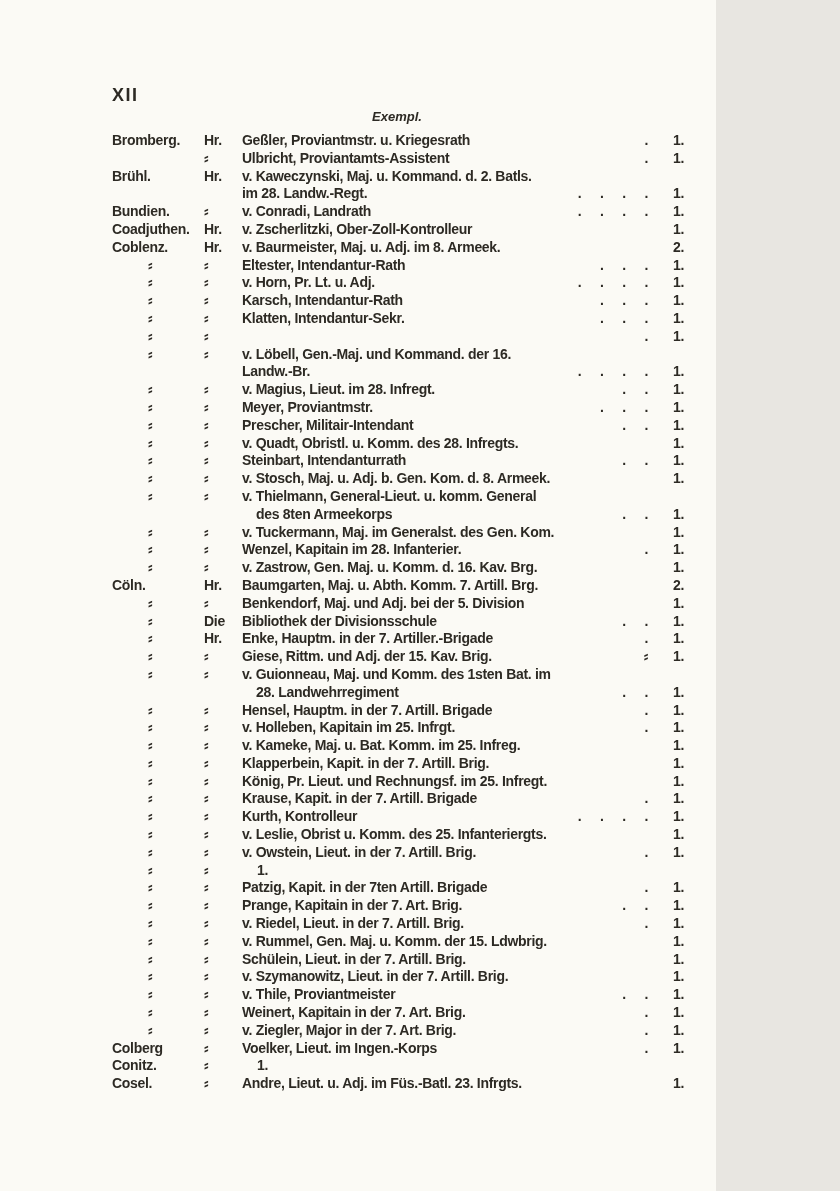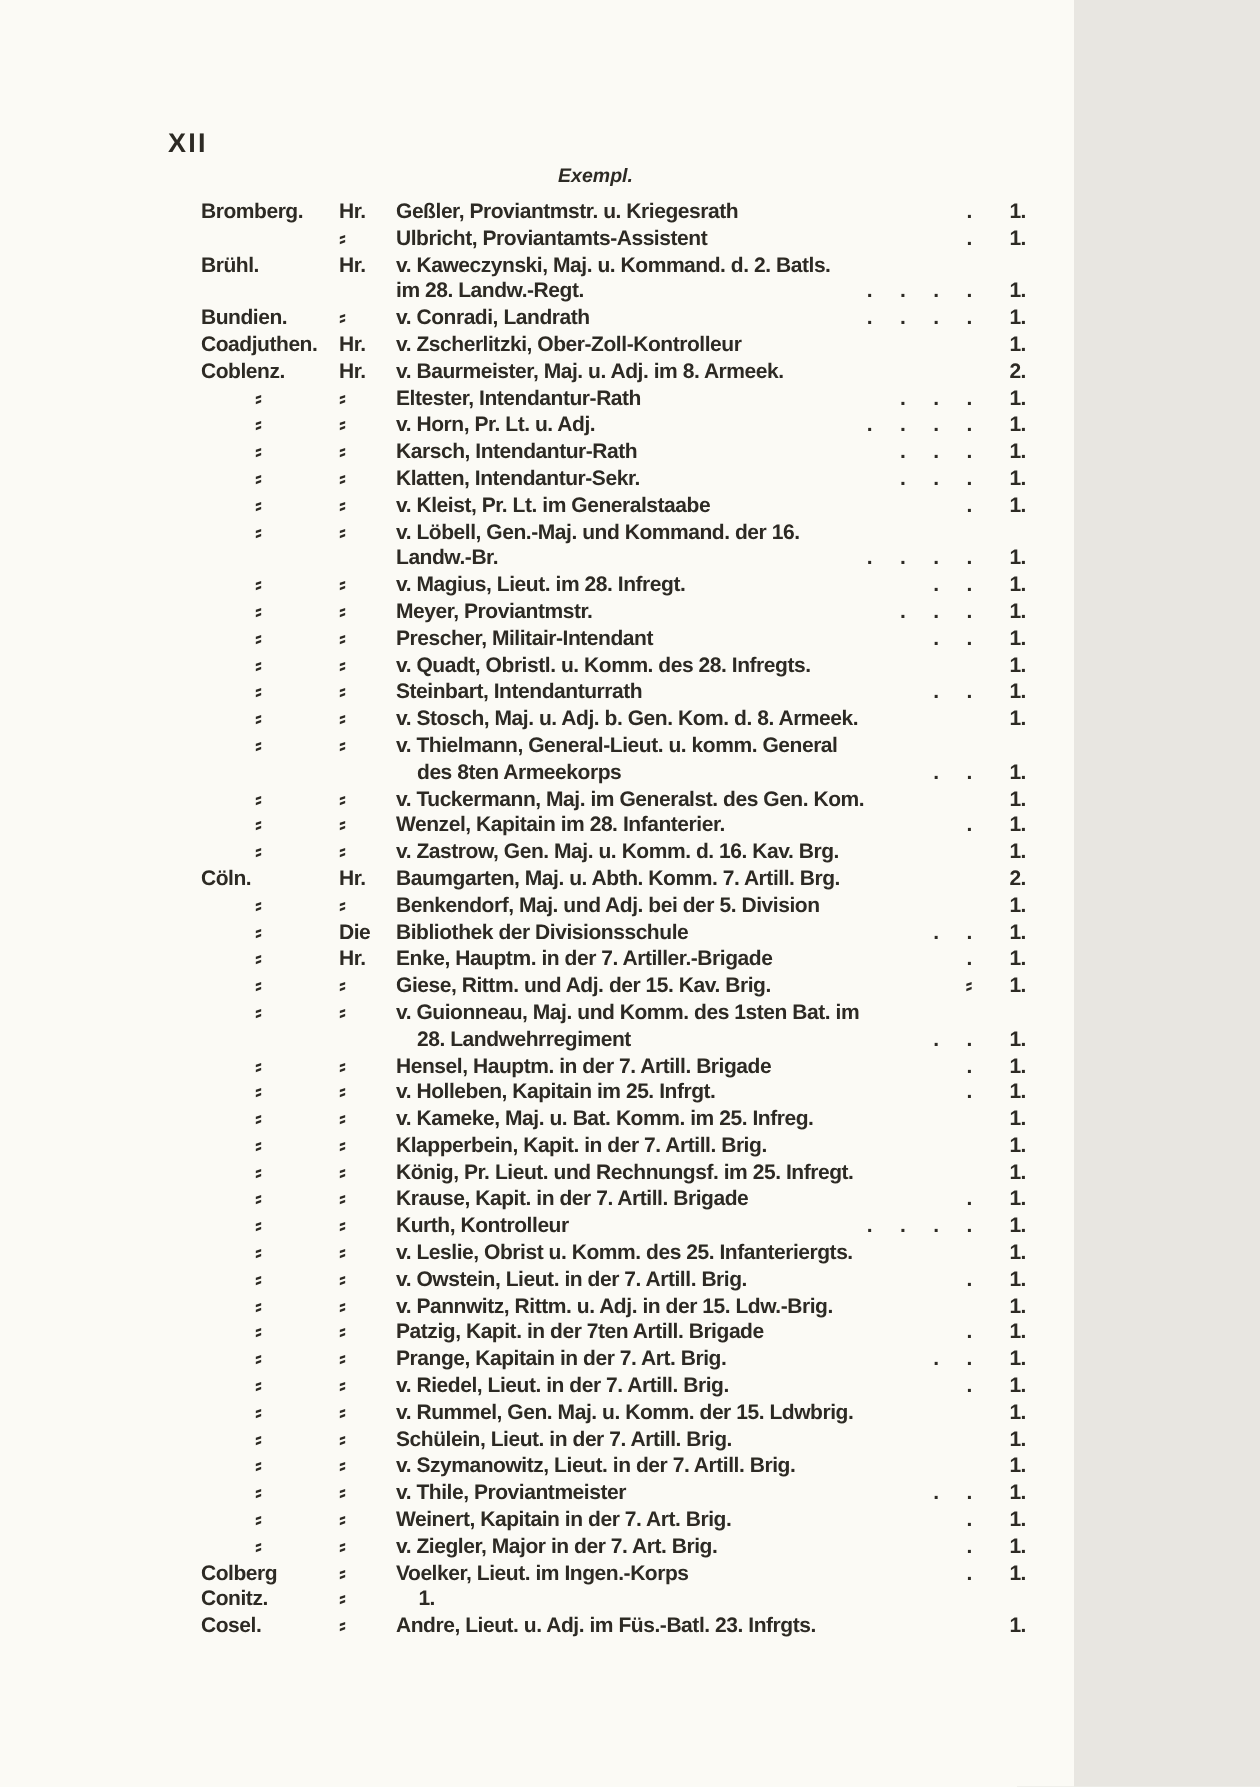--- a/index.html
+++ b/index.html
@@ -9,21 +9,21 @@
     background:var(--paper,#fbfaf5);
     color:var(--ink,#2d2a24);
     font-family:Liberation Sans, sans-serif;
     font-weight:700;
     overflow:hidden;
     box-sizing:border-box;
   }
   .content{position:absolute;left:112px;top:84px;width:572px;}
   .folio{font-size:18px;letter-spacing:1.5px;line-height:22px;}
   .copies-header{text-align:center;font-size:13px;line-height:16px;margin-top:3px;padding-right:2px;font-style:italic;}
-  .entries{margin-top:7px;margin-left:22px;}
+  .entries{margin-top:7px;}
   .row{
     display:flex;align-items:baseline;
     height:17.8px;line-height:17.8px;
     font-size:14px;letter-spacing:-0.3px;
     white-space:nowrap;
   }
   .cell{box-sizing:border-box;flex:none;overflow:visible;}
   .c-place{width:92px;}
   .c-place.ditto{padding-left:36px;}
   .c-pre{width:38px;}
@@ -136,21 +136,20 @@
     <span class="cell c-body">
       <span class="t">Klatten, Intendantur-Sekr.</span>
       <span class="dots">. . .</span>
     </span>
     <span class="cell c-count">1.</span>
   </div>
         <div class="row">
     <span class="cell c-place ditto">⸗</span>
     <span class="cell c-pre">⸗</span>
     <span class="cell c-body">
-      <span class="t">v. Kleist, Pr. Lt. im Generalstaabe</span>
       <span class="dots">.</span>
     </span>
     <span class="cell c-count">1.</span>
   </div>
         <div class="row">
     <span class="cell c-place ditto">⸗</span>
     <span class="cell c-pre">⸗</span>
     <span class="cell c-body">
       <span class="t">v. Löbell, Gen.-Maj. und Kommand. der 16.</span>
       <span class="dots"></span>
@@ -405,24 +404,20 @@
     <span class="cell c-pre">⸗</span>
     <span class="cell c-body">
       <span class="t">v. Owstein, Lieut. in der 7. Artill. Brig.</span>
       <span class="dots">.</span>
     </span>
     <span class="cell c-count">1.</span>
   </div>
         <div class="row">
     <span class="cell c-place ditto">⸗</span>
     <span class="cell c-pre">⸗</span>
-    <span class="cell c-body">
-      <span class="t">v. Pannwitz, Rittm. u. Adj. in der 15. Ldw.-Brig.</span>
-      <span class="dots"></span>
-    </span>
     <span class="cell c-count">1.</span>
   </div>
         <div class="row">
     <span class="cell c-place ditto">⸗</span>
     <span class="cell c-pre">⸗</span>
     <span class="cell c-body">
       <span class="t">Patzig, Kapit. in der 7ten Artill. Brigade</span>
       <span class="dots">.</span>
     </span>
     <span class="cell c-count">1.</span>

